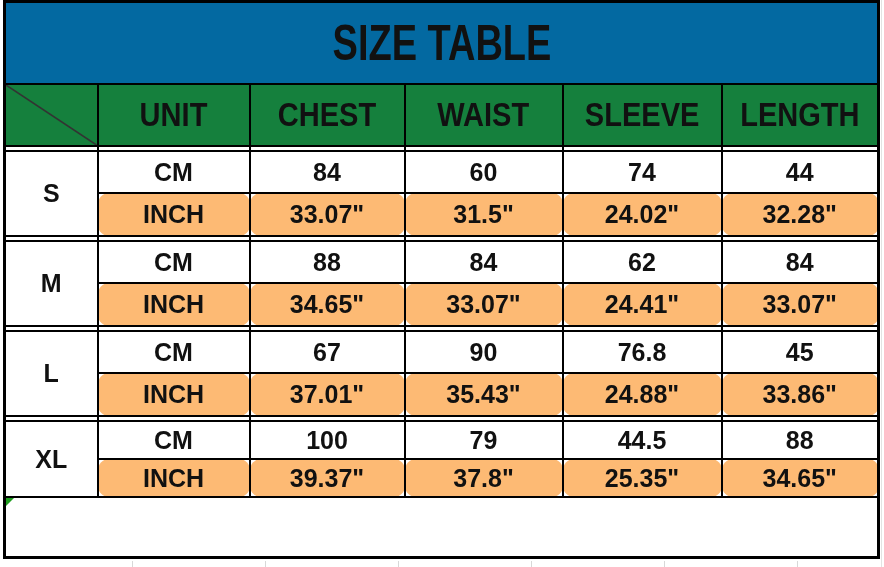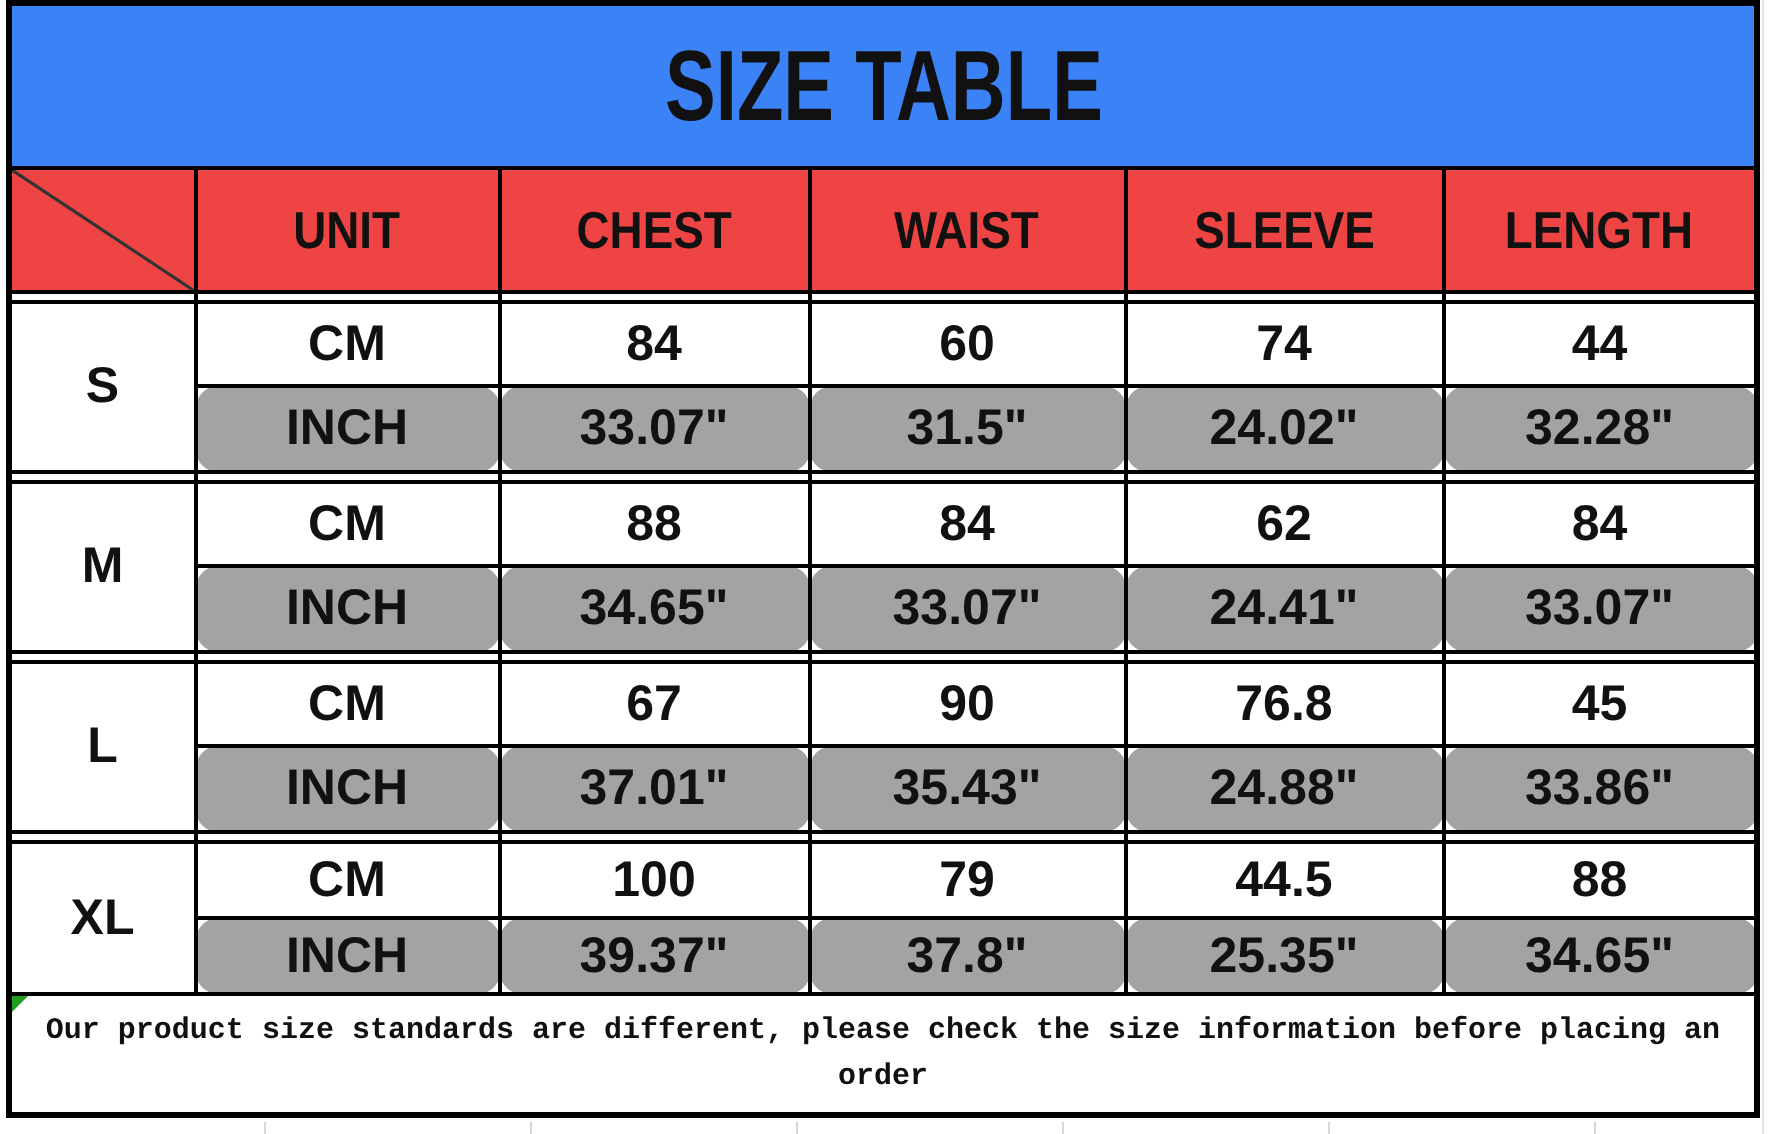--- a/index.html
+++ b/index.html
@@ -22,45 +22,45 @@
   table.size-table td {
     border: 2px solid #000;
     text-align: center;
     vertical-align: middle;
     padding: 0;
     color: #111;
     overflow: hidden;
   }
   td.title-cell {
     height: 80px;
-    background: #3b82f6;
+    background: #0369a1;
     border-bottom-width: 3px;
     font-weight: 700;
     font-size: 50px;
     letter-spacing: 0px;
     color: #151515;
   }
   .title-text { display: inline-block; transform: scaleX(0.76); white-space: nowrap; }
   tr.header-row td {
     height: 60px;
-    background: #ef4444;
-    font-weight: 700;
-    font-size: 26px;
+    background: #15803d;
+    font-weight: 700;
+    font-size: 33px;
   }
   .hdr-text { display: inline-block; transform: scaleX(0.88); white-space: nowrap; }
   td.diag-cell { background: #ffffff; padding: 0; }
   td.diag-cell svg { display: block; width: 100%; height: 100%; }
   tr.gap-row td { height: 3px; background: #ffffff; line-height: 0; font-size: 0; }
   td.size-label {
     background: #d9d9d9;
     font-weight: 700;
     font-size: 29px;
   }
   tr.row-cm td { height: 40px; background: #ffffff; font-weight: 700; font-size: 25px; }
-  tr.row-inch td { height: 41px; background: #a3a3a3; font-weight: 700; font-size: 25px; border-radius: 11px; }
+  tr.row-inch td { height: 41px; background: #fdba74; font-weight: 700; font-size: 25px; border-radius: 11px; }
   tr.short td { height: 36px; }
   td.note-cell {
     height: 58px;
     background: #ffffff;
     border-width: 3px;
     position: relative;
     font-family: "Liberation Mono", "DejaVu Sans Mono", monospace;
     font-weight: 700;
     font-size: 15px;
     line-height: 23px;
@@ -215,21 +215,20 @@
         <td>INCH</td>
         <td>39.37"</td>
         <td>37.8"</td>
         <td>25.35"</td>
         <td>34.65"</td>
       </tr>
 
       <tr>
         <td class="note-cell" colspan="6">
           <span class="note-flag"></span>
-          <div class="note-text">Our product size standards are different, please check the size information before placing an order</div>
         </td>
       </tr>
     </tbody>
   </table>
 
   <div class="bottom-strip"></div>
   <div class="right-strip"></div>
 </div>
 
 </body></html>

